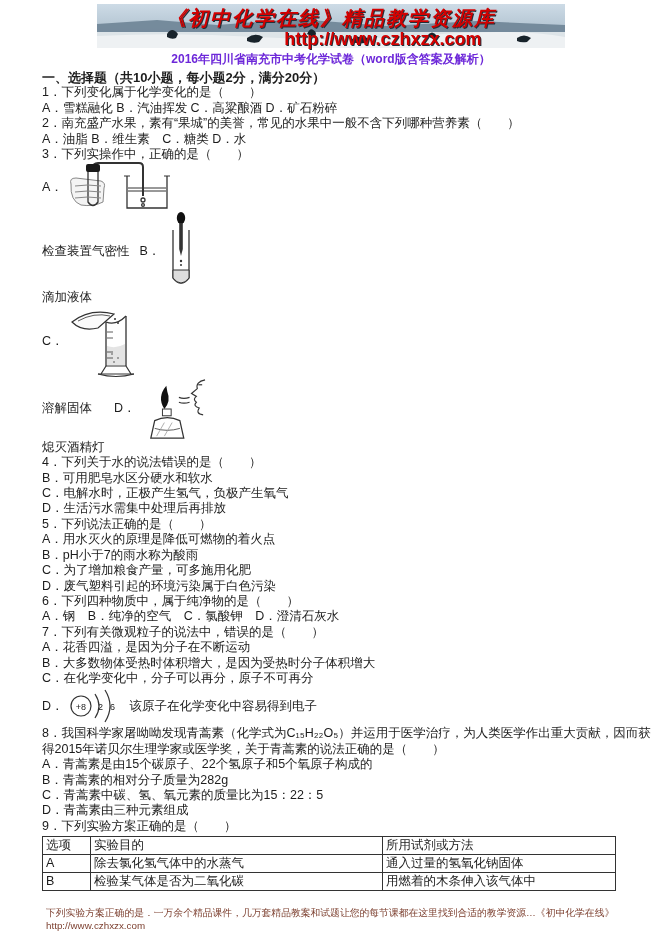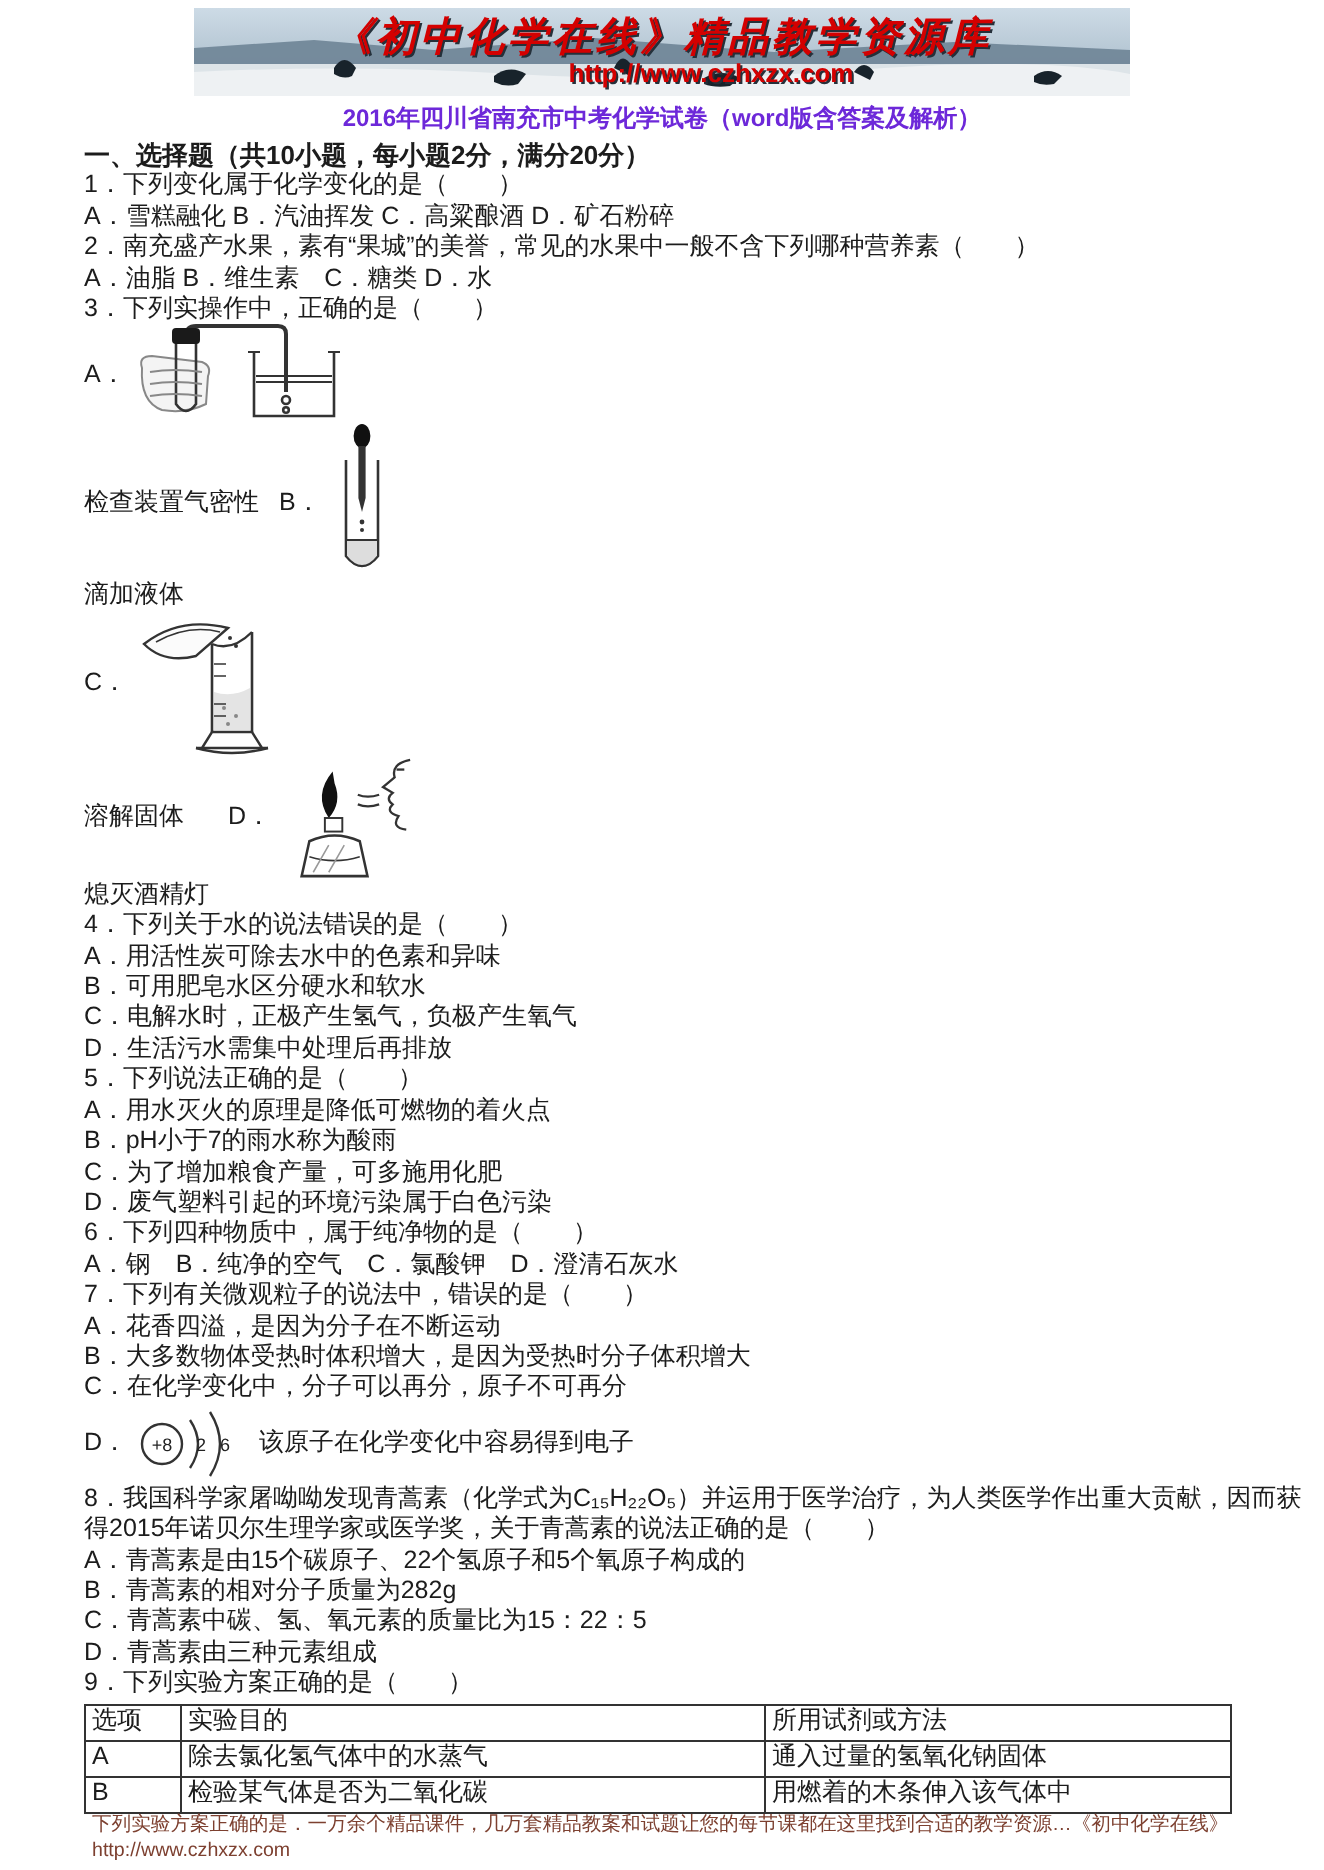--- a/index.html
+++ b/index.html
@@ -11,21 +11,21 @@
   .banner{position:absolute;left:97px;top:4px;width:468px;height:44px;}
   .banner>svg{position:absolute;left:0;top:0;width:468px;height:44px;}
   .banner-title{
     position:absolute;left:0;right:0;top:1px;text-align:center;
     font-family:Liberation Mono, monospace;font-style:italic;font-weight:bold;
     font-size:20px;letter-spacing:2px;color:#d40000;
     text-shadow:1px 1px 0 #25303a;white-space:nowrap;
   }
   .banner-url{
     position:absolute;left:40%;top:25px;
-    font-weight:bold;font-size:13px;color:#d40000;text-shadow:1px 1px 0 #25303a;
+    font-weight:bold;font-size:18px;color:#d40000;text-shadow:1px 1px 0 #25303a;
     white-space:nowrap;
   }
   
   .doc-title{
     position:absolute;left:0;top:51px;width:100%;text-align:center;
     font-size:12px;font-weight:bold;color:#6d28d9;white-space:nowrap;
   }
   
   .content{position:absolute;left:42px;top:70px;width:578px;font-size:12.5px;line-height:15.4px;}
   p.line{margin:0;white-space:nowrap;}
@@ -165,21 +165,20 @@
           <path d="M66,2 Q56,4 58,11 L52,16 L57,19 Q53,22 57,25 Q53,29 60,31 Q56,37 64,38"></path>
           <path d="M59,7 L63,7"></path>
           <path d="M50,20 Q44,22 39,20 M50,25 Q44,27 39,25"></path>
         </g>
       </svg>
     </div>
 
     <p class="line">熄灭酒精灯</p>
 
     <p class="line">4．下列关于水的说法错误的是（　　）</p>
-    <p class="line">A．用活性炭可除去水中的色素和异味</p>
     <p class="line">B．可用肥皂水区分硬水和软水</p>
     <p class="line">C．电解水时，正极产生氢气，负极产生氧气</p>
     <p class="line">D．生活污水需集中处理后再排放</p>
 
     <p class="line">5．下列说法正确的是（　　）</p>
     <p class="line">A．用水灭火的原理是降低可燃物的着火点</p>
     <p class="line">B．pH小于7的雨水称为酸雨</p>
     <p class="line">C．为了增加粮食产量，可多施用化肥</p>
     <p class="line">D．废气塑料引起的环境污染属于白色污染</p>
 

